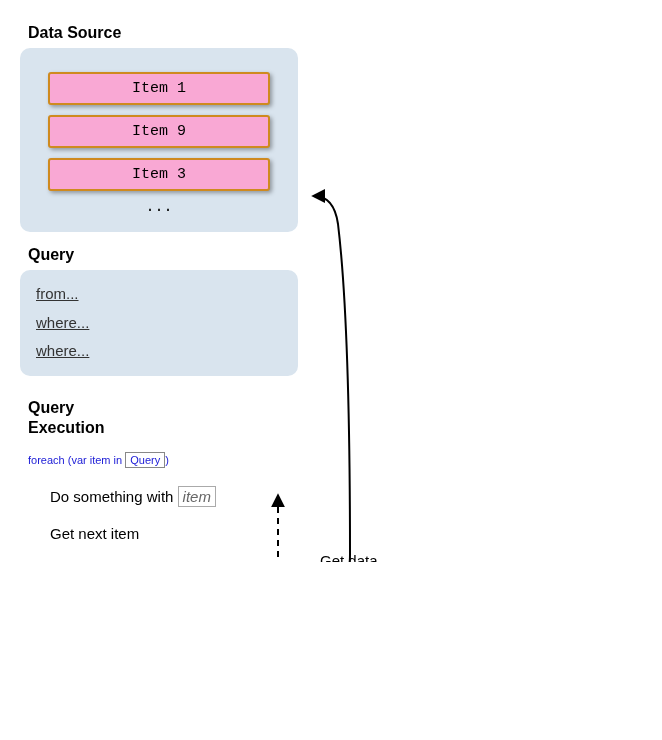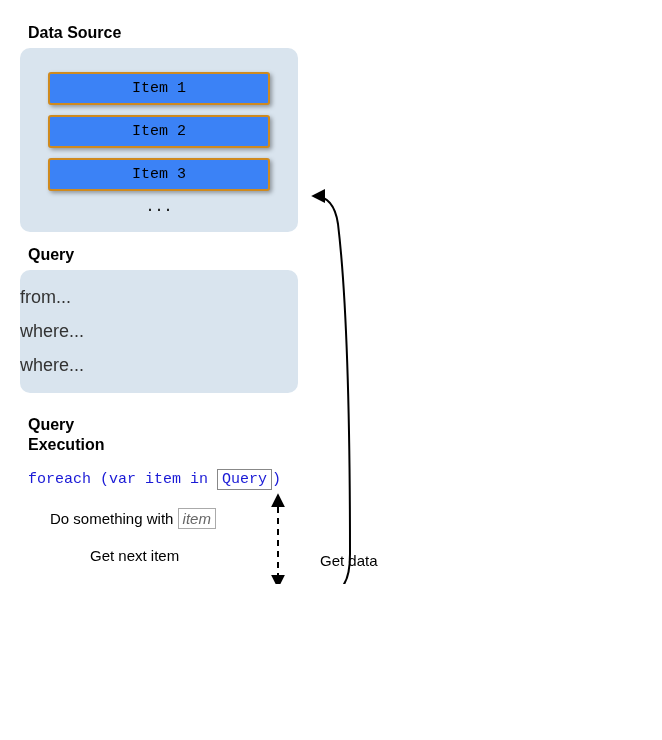--- a/index.html
+++ b/index.html
@@ -21,54 +21,55 @@
     background: #d9e4ee;
     border-radius: 10px;
     padding: 12px 28px;
     width: 278px;
     box-sizing: border-box;
   }
   .data-panel {
     padding: 14px 28px 18px 28px;
   }
   .item-box {
-    background: #3b82f6;
+    background: #f9a8d4;
     border: 2px solid #cf8a1f;
     border-radius: 3px;
     box-shadow: 2px 2px 4px rgba(0,0,0,0.35);
     text-align: center;
     font-family: "Courier New", monospace;
     font-size: 15px;
     padding: 6px 0;
     margin: 10px 0;
   }
   .ellipsis {
     text-align: center;
     font-family: "Courier New", monospace;
     font-size: 15px;
     margin: -2px 0 -2px 0;
   }
   .query-panel {
-    padding: 10px 0;
+    padding: 10px 16px;
     line-height: 1.9;
-    font-size: 18px;
+    font-size: 15px;
     color: #333;
+    text-decoration: underline;
   }
   .query-panel div {
     font-family: Verdana, Geneva, sans-serif;
   }
   .exec-heading {
     font-weight: bold;
     font-size: 16px;
     margin: 22px 0 2px 8px;
     line-height: 1.25;
   }
   .code-line {
-    font-family: Liberation Mono, monospace;
-    font-size: 15px;
+    font-family: Liberation Sans, sans-serif;
+    font-size: 11px;
     color: #1a1ad6;
     margin: 14px 0 0 8px;
     white-space: nowrap;
   }
   .code-box {
     display: inline-block;
     border: 1px solid #888;
     padding: 1px 4px;
     color: #1a1ad6;
     background: #fff;
@@ -99,21 +100,21 @@
 </style>
 </head>
 <body>
 
 <div class="container">
 
   <div class="heading">Data Source</div>
 
   <div class="panel data-panel">
     <div class="item-box">Item 1</div>
-    <div class="item-box">Item 2</div>
+    <div class="item-box">Item 9</div>
     <div class="item-box">Item 3</div>
     <div class="ellipsis">...</div>
   </div>
 
   <div class="heading" style="margin-top:14px">Query</div>
 
   <div class="panel query-panel">
     <div>from...</div>
     <div>where...</div>
     <div>where...</div>
@@ -125,21 +126,21 @@
   </div>
 
   <div class="code-line">
     <span>foreach (var item in </span><span class="code-box" id="queryBox">Query</span><span>)</span>
   </div>
 
   <div class="plain-line">
     <span>Do something with </span><span class="code-box gray" id="itemBox">item</span>
   </div>
 
-  <div class="plain-line" style="margin-left:70px; margin-top:18px">Get next item</div>
+  <div class="plain-line" style="margin-left:30px; margin-top:18px">Get next item</div>
 
   <div class="label" style="left:300px; top:528px">Get data</div>
   <div class="label" style="left:340px; top:610px">Return each item</div>
 
   <svg class="overlay" width="620" height="720">
     <defs>
       <marker id="arrow" viewBox="0 0 10 10" refX="8" refY="5" markerWidth="7" markerHeight="7" orient="auto-start-reverse">
         <path d="M 0 0 L 10 5 L 0 10 z" fill="#000"></path>
       </marker>
     </defs>

